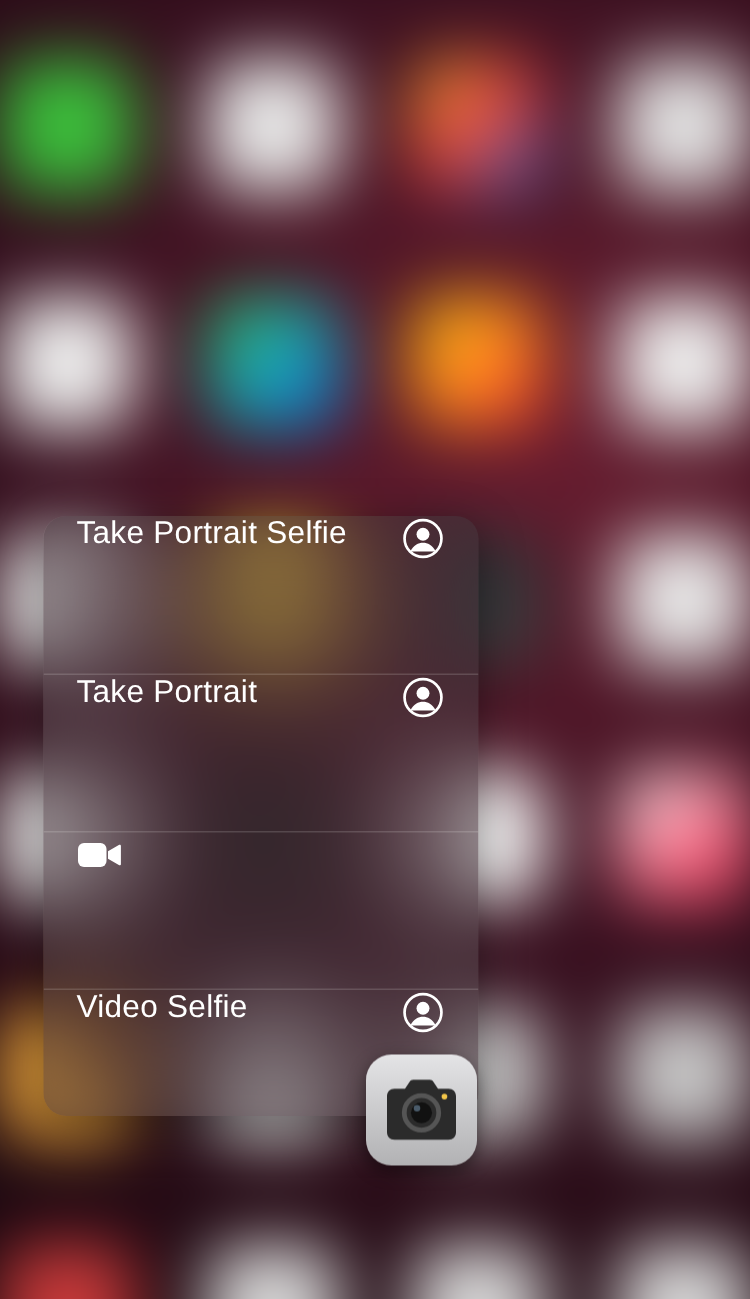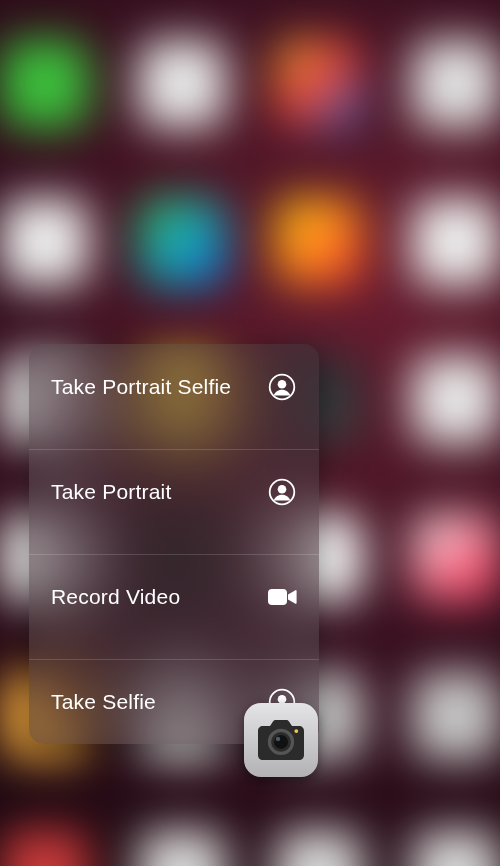--- a/index.html
+++ b/index.html
@@ -96,21 +96,20 @@
       overflow: hidden;
       background: rgba(70,55,60,.48);
       backdrop-filter: blur(30px);
       -webkit-backdrop-filter: blur(30px);
       box-shadow: 0 8px 30px rgba(0,0,0,.4);
     }
     .menu-item {
       height: 85px;
       padding: 0 22px 0 22px;
       display: flex;
-      align-items: center;
       justify-content: space-between;
       color: #fff;
       font-size: 21px;
       font-weight: 400;
       letter-spacing: .2px;
       cursor: pointer;
     }
     .menu-item + .menu-item {
       border-top: 1px solid rgba(255,255,255,.15);
       margin-top: 20px;
@@ -176,31 +175,30 @@
       <span class="icon-slot">
         <svg width="28" height="28" viewBox="0 0 28 28" fill="none" stroke="#fff" stroke-width="1.8">
           <circle cx="14" cy="14" r="12.3"></circle>
           <circle cx="14" cy="11.2" r="4.3" fill="#fff" stroke="none"></circle>
           <path d="M5.6 22.6 C7.5 18.4 11 16.8 14 16.8 C17 16.8 20.5 18.4 22.4 22.6" fill="#fff" stroke="none"></path>
         </svg>
       </span>
     </div>
 
     <div class="menu-item">
-      <span>Record Video</span>
       <span class="icon-slot">
         <svg width="30" height="22" viewBox="0 0 30 22" fill="#fff">
           <rect x="1" y="3" width="19" height="16" rx="4"></rect>
           <path d="M21 8.5 L28.5 4.2 C29 3.9 29.6 4.3 29.6 4.9 L29.6 17.1 C29.6 17.7 29 18.1 28.5 17.8 L21 13.5 Z"></path>
         </svg>
       </span>
     </div>
 
     <div class="menu-item">
-      <span>Take Selfie</span>
+      <span>Video Selfie</span>
       <span class="icon-slot">
         <svg width="28" height="28" viewBox="0 0 28 28" fill="none" stroke="#fff" stroke-width="1.8">
           <circle cx="14" cy="14" r="12.3"></circle>
           <circle cx="14" cy="11.2" r="4.3" fill="#fff" stroke="none"></circle>
           <path d="M5.6 22.6 C7.5 18.4 11 16.8 14 16.8 C17 16.8 20.5 18.4 22.4 22.6" fill="#fff" stroke="none"></path>
         </svg>
       </span>
     </div>
 
   </div>

